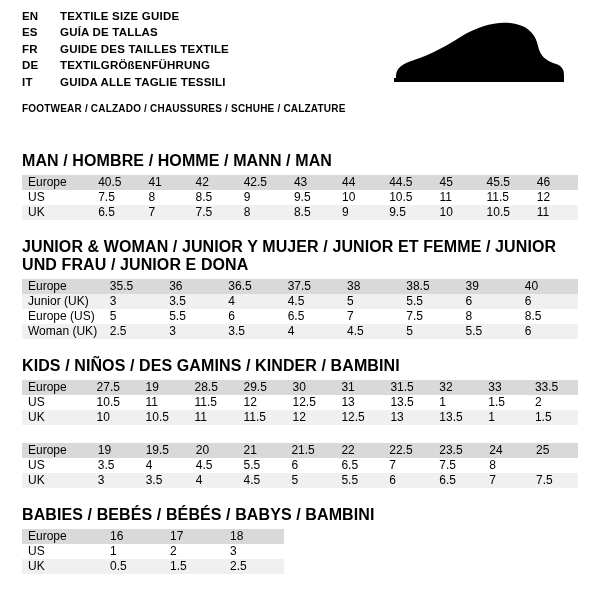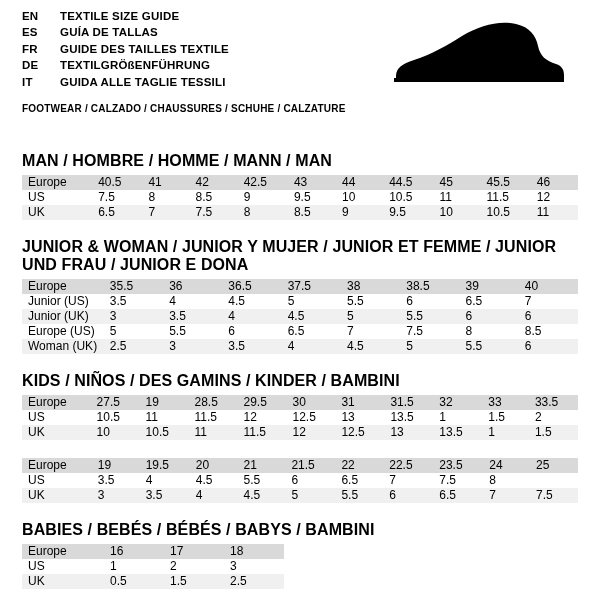--- a/index.html
+++ b/index.html
@@ -185,31 +185,20 @@
           <tr class="head">
         <td class="label">Europe</td>
         <td class="val">35.5</td>
         <td class="val">36</td>
         <td class="val">36.5</td>
         <td class="val">37.5</td>
         <td class="val">38</td>
         <td class="val">38.5</td>
         <td class="val">39</td>
         <td class="val">40</td>
-      </tr>
-      <tr>
-        <td class="label">Junior (US)</td>
-        <td class="val">3.5</td>
-        <td class="val">4</td>
-        <td class="val">4.5</td>
-        <td class="val">5</td>
-        <td class="val">5.5</td>
-        <td class="val">6</td>
-        <td class="val">6.5</td>
-        <td class="val">7</td>
       </tr>
       <tr class="alt">
         <td class="label">Junior (UK)</td>
         <td class="val">3</td>
         <td class="val">3.5</td>
         <td class="val">4</td>
         <td class="val">4.5</td>
         <td class="val">5</td>
         <td class="val">5.5</td>
         <td class="val">6</td>

